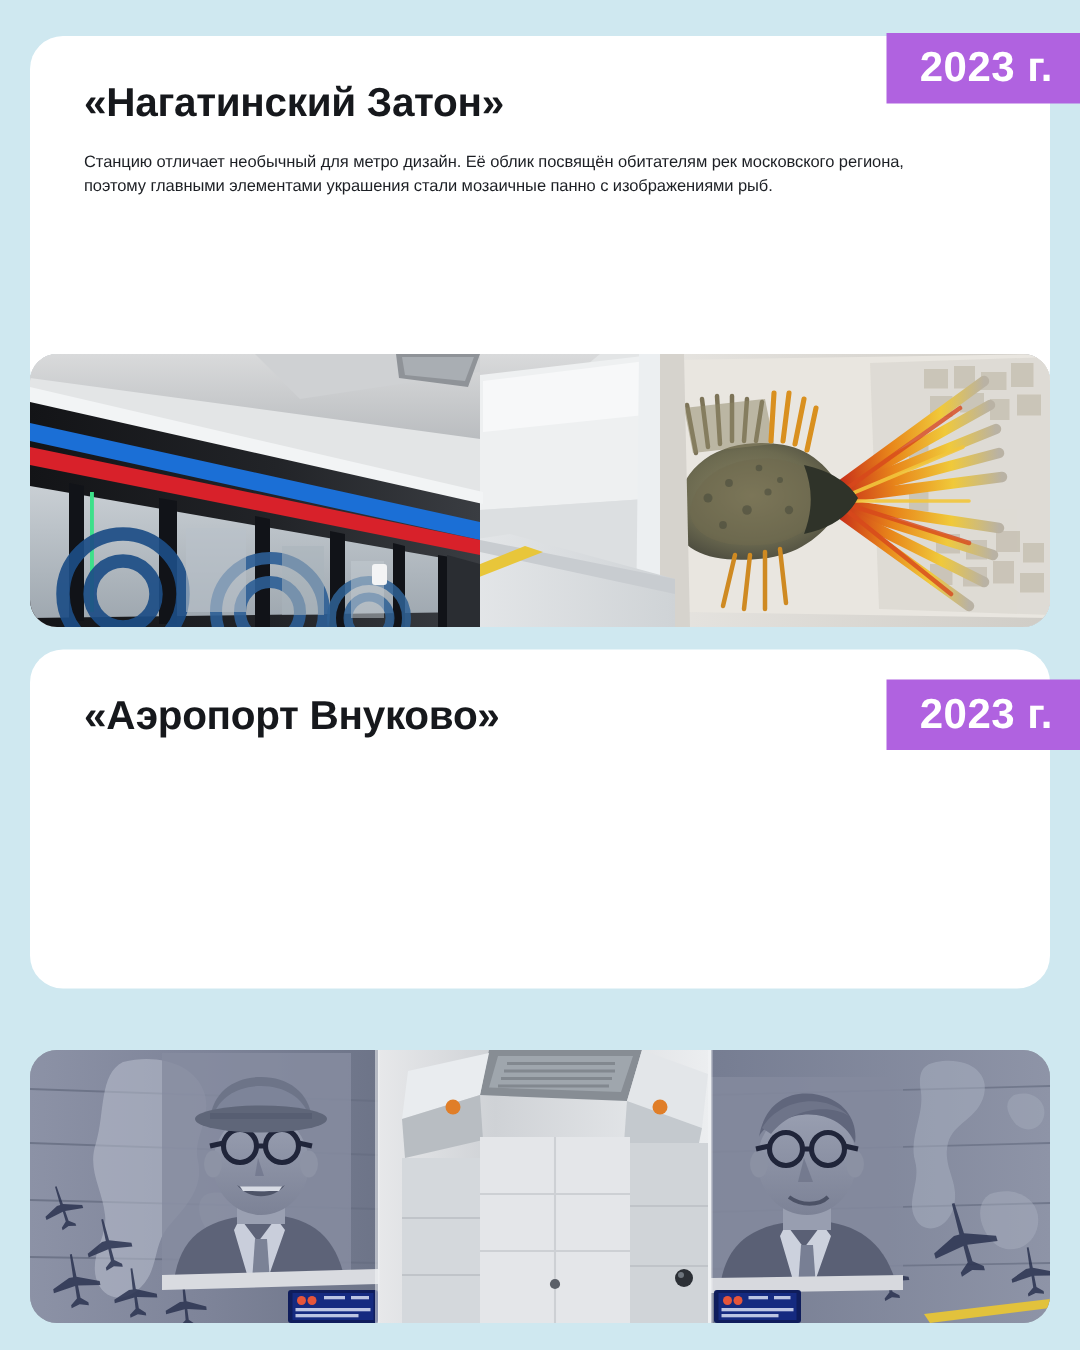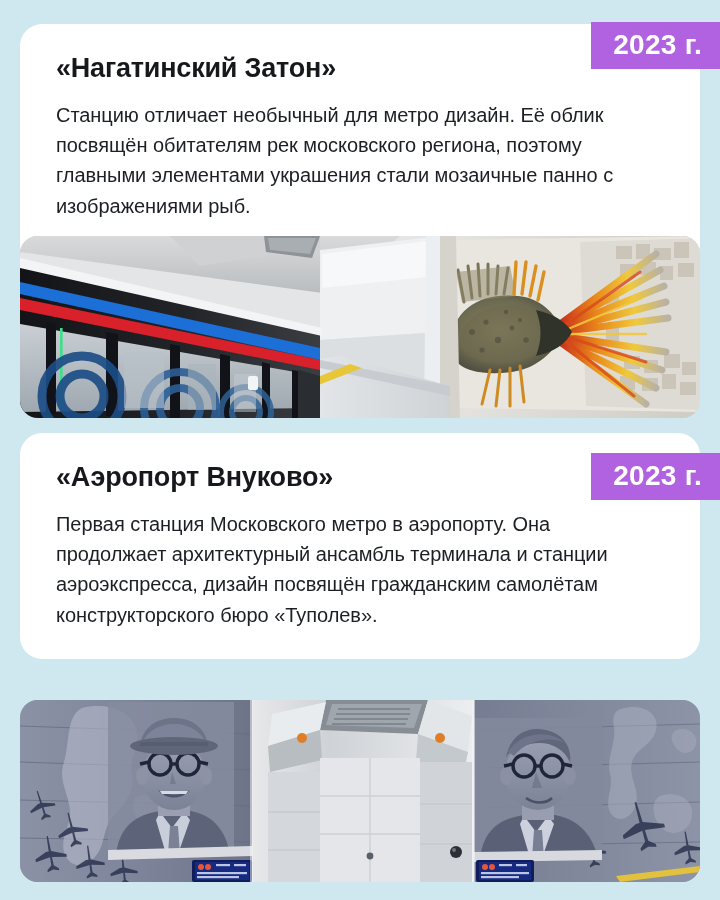--- a/index.html
+++ b/index.html
@@ -39,21 +39,21 @@
     font-size: 27px;
     font-weight: bold;
     letter-spacing: -0.2px;
     color: #16181c;
     line-height: 1.1;
     white-space: nowrap;
   }
 
   .station-desc {
     margin: 16px 0 0 0;
-    font-size: 20px;
+    font-size: 11px;
     line-height: 1.52;
     color: #1c1f24;
     letter-spacing: -0.05px;
     max-width: 590px;
   }
 
   .year-badge {
     position: absolute;
     right: 0;
     background: #b062e0;
@@ -302,21 +302,20 @@
         </g>
       </svg>
     </figure>
 
   </section>
 
   <section class="station-block" id="block-vnukovo">
 
     <article class="info-card">
       <h2 class="station-title">«Аэропорт Внуково»</h2>
-      <p class="station-desc">Первая станция Московского метро в аэропорту. Она продолжает архитектурный ансамбль терминала и станции аэроэкспресса, дизайн посвящён гражданским самолётам конструкторского бюро «Туполев».</p>
     </article>
 
     <div class="year-badge">2023 г.</div>
 
     <figure class="photo" style="margin:0;">
       <svg viewBox="0 0 680 182" preserveAspectRatio="none">
         <defs>
           <linearGradient id="v-wall" x1="0" y1="0" x2="1" y2="0">
             <stop offset="0%" stop-color="#8c92a6"></stop>
             <stop offset="50%" stop-color="#7e8499"></stop>

